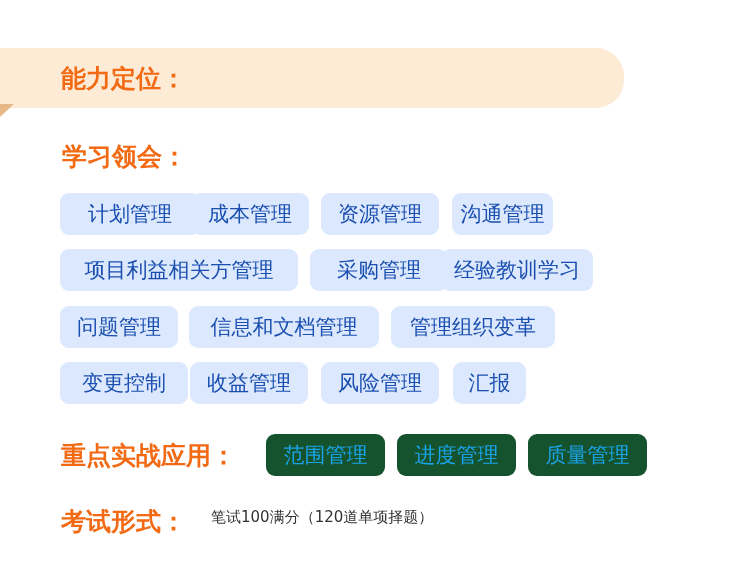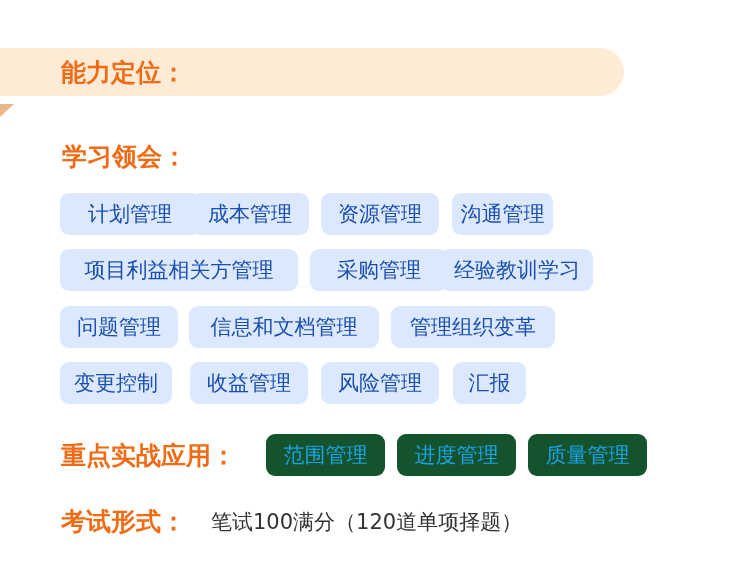--- a/index.html
+++ b/index.html
@@ -1,21 +1,21 @@
 <!DOCTYPE html>
 <html><head>
 <meta charset="utf-8">
 <style>
   html, body { margin: 0; padding: 0; }
   body {
     width: 734px; height: 579px; background: #ffffff; position: relative; overflow: hidden;
     font-family: "DejaVu Sans", "Liberation Sans", sans-serif;
   }
   .banner {
-    position: absolute; left: 0; top: 48px; width: 624px; height: 48px;
+    position: absolute; left: 0; top: 48px; width: 624px; height: 60px;
     background: #fdebd6; border-radius: 0 28px 28px 0;
     display: flex; align-items: center;
   }
   .banner-fold {
     position: absolute; left: 0; top: 104px; width: 0; height: 0;
     border-top: 13px solid #e8b889; border-left: 14px solid transparent;
     transform: scaleX(-1);
   }
   .banner-inner { margin-left: 61px; display: flex; align-items: baseline; white-space: nowrap; }
   .banner-label { color: #f26a13; font-size: 25px; font-weight: bold; }
@@ -23,21 +23,21 @@
 
   .section-title {
     position: absolute; color: #f26a13; font-weight: bold; font-size: 25px; white-space: nowrap;
   }
   .tag {
     position: absolute; height: 42px; border-radius: 9px; background: #dce8fd; color: #1a4fb0;
     font-size: 21px; display: flex; align-items: center; justify-content: center; white-space: nowrap;
     box-sizing: border-box; padding: 0 10px;
   }
   .tag.cyan { background: #14532d; color: #1aa3e8; }
-  .exam-text { position: absolute; color: #333333; font-size: 21px; white-space: nowrap; }
+  .exam-text { position: absolute; color: #333333; font-size: 15px; white-space: nowrap; }
 </style>
 </head>
 <body>
 
 <div class="banner">
   <div class="banner-inner">
     <span class="banner-label">能力定位：</span>
   </div>
 </div>
 <div class="banner-fold"></div>
@@ -50,21 +50,21 @@
 <div class="tag" style="left:452px; top:193px; width:101px;">沟通管理</div>
 
 <div class="tag" style="left:60px; top:249px; width:238px;">项目利益相关方管理</div>
 <div class="tag" style="left:310px; top:249px; width:138px;">采购管理</div>
 <div class="tag" style="left:441px; top:249px; width:152px;">经验教训学习</div>
 
 <div class="tag" style="left:60px; top:306px; width:118px;">问题管理</div>
 <div class="tag" style="left:189px; top:306px; width:190px;">信息和文档管理</div>
 <div class="tag" style="left:391px; top:306px; width:164px;">管理组织变革</div>
 
-<div class="tag" style="left:60px; top:362px; width:112px;">变更控制</div>
+<div class="tag" style="left:60px; top:362px; width:128px;">变更控制</div>
 <div class="tag" style="left:190px; top:362px; width:118px;">收益管理</div>
 <div class="tag" style="left:321px; top:362px; width:118px;">风险管理</div>
 <div class="tag" style="left:453px; top:362px; width:73px;">汇报</div>
 
 <div class="section-title" style="left:61px; top:439px;">重点实战应用：</div>
 <div class="tag cyan" style="left:266px; top:434px; width:119px;">范围管理</div>
 <div class="tag cyan" style="left:397px; top:434px; width:119px;">进度管理</div>
 <div class="tag cyan" style="left:528px; top:434px; width:119px;">质量管理</div>
 
 <div class="section-title" style="left:61px; top:505px;">考试形式：</div>

